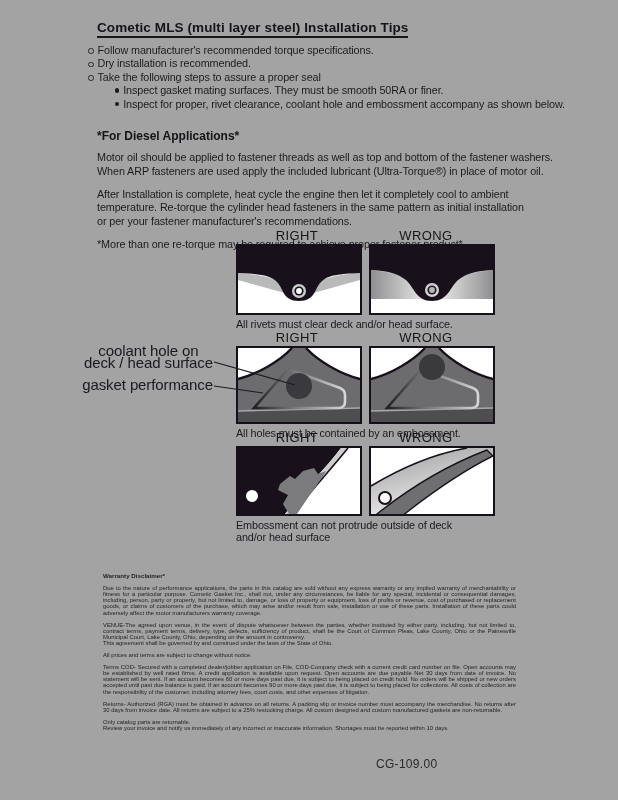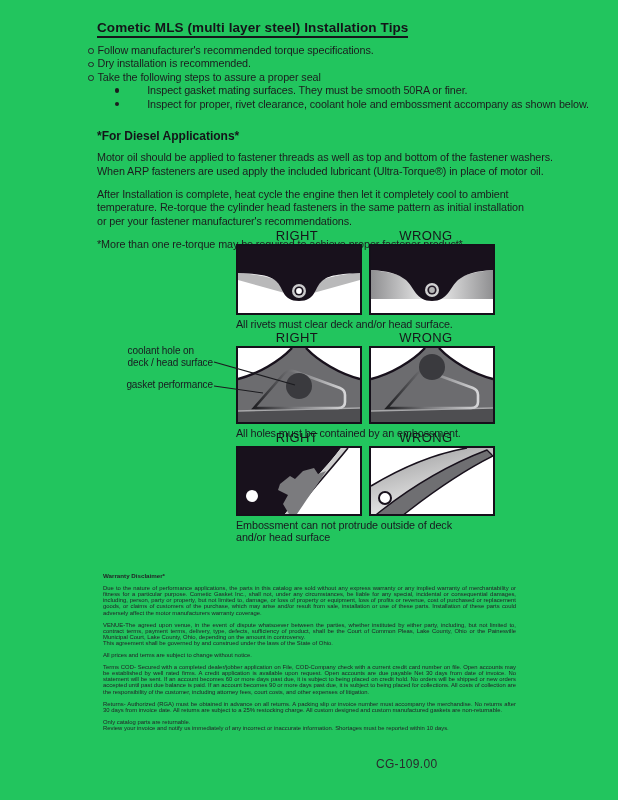--- a/index.html
+++ b/index.html
@@ -1,45 +1,45 @@
 <!DOCTYPE html>
 <html><head>
 <meta charset="utf-8">
 <style>
   html,body{margin:0;padding:0;background:#fff;}
-  .page{position:relative;width:618px;height:800px;background:#22c55e;overflow:hidden;
+  .page{position:relative;width:618px;height:800px;background:#a3a3a3;overflow:hidden;
         font-family:"Liberation Sans",sans-serif;color:#1c1c1e;}
   .abs{position:absolute;}
   .preline{white-space:pre-line;}
 
   .title{left:97px;top:20px;font-size:13.5px;font-weight:bold;letter-spacing:0.1px;
          border-bottom:2px solid #16161b;padding-bottom:1px;color:#141419;}
 
   .tips{left:88px;top:44px;font-size:10.8px;letter-spacing:-0.1px;}
   .tip-row{display:flex;align-items:flex-start;line-height:13.4px;}
-  .tip-row.sub{margin-left:27px;gap:24px;}
+  .tip-row.sub{margin-left:27px;}
   .o-marker{flex:0 0 auto;width:3.5px;height:3.5px;border:1px solid #26262a;border-radius:50%;
             margin:4.2px 4px 0 0;}
   .f-marker{flex:0 0 auto;width:4.2px;height:4.2px;background:#1c1c1e;border-radius:50%;
             margin:4.2px 4px 0 0;}
 
   .diesel{left:97px;top:112px;width:480px;}
   .diesel-h{font-size:12px;font-weight:bold;margin:17px 0 8px 0;color:#141419;}
   .diesel p{font-size:10.8px;line-height:13.8px;letter-spacing:-0.1px;margin:0 0 9px 0;}
 
   .fig{left:236px;width:251px;}
   .fig1{top:228px;} .fig2{top:330px;} .fig3{top:430px;}
   .hdrs{display:flex;gap:7px;height:16px;}
   .hdrs span{width:122px;text-align:center;font-size:13px;letter-spacing:0.4px;color:#16161a;}
   .panels{display:flex;gap:7px;}
   .panel{width:122px;border:2px solid #15101a;background:#fff;line-height:0;}
   .panel svg{display:block;}
   .cap{font-size:10.8px;line-height:12.2px;letter-spacing:-0.1px;margin-top:3px;color:#191920;}
 
-  .lab{right:405px;text-align:left;font-size:10px;line-height:11.5px;
+  .lab{right:405px;text-align:center;font-size:15px;line-height:11.5px;
        letter-spacing:-0.1px;color:#191920;}
   .lab1{top:345px;} .lab2{top:379px;}
   .leaders{left:95px;top:344px;pointer-events:none;}
 
   .legal{left:103px;top:572px;width:413px;color:#232327;}
   .legal-h{font-size:6.2px;font-weight:bold;margin:0 0 6px 0;}
   .legal p{font-size:5.9px;line-height:6.15px;margin:0 0 5.8px 0;text-align:justify;}
 
   .footer-code{left:376px;top:757px;font-size:12px;letter-spacing:0.3px;color:#2a2a2e;}
 </style>

